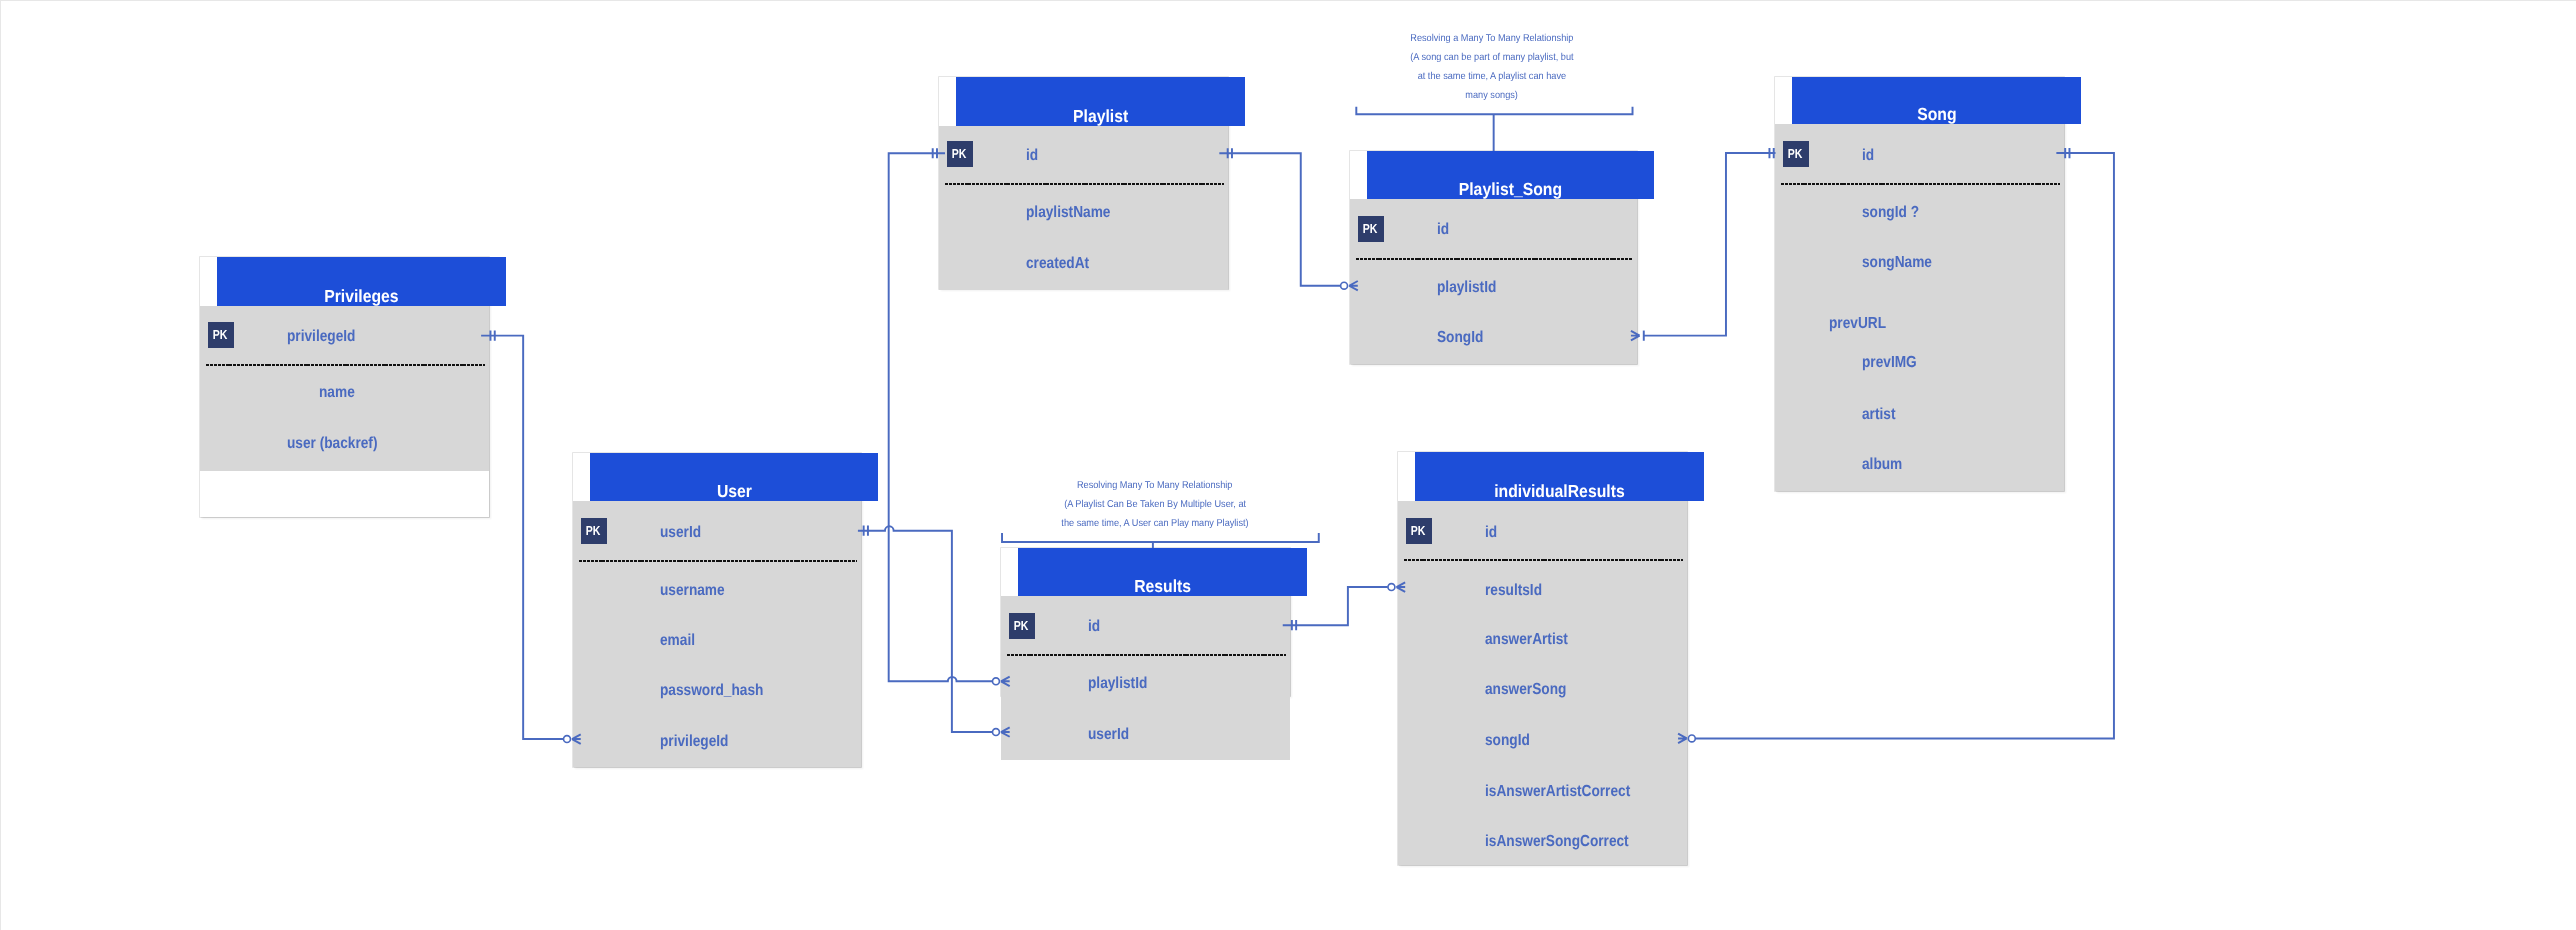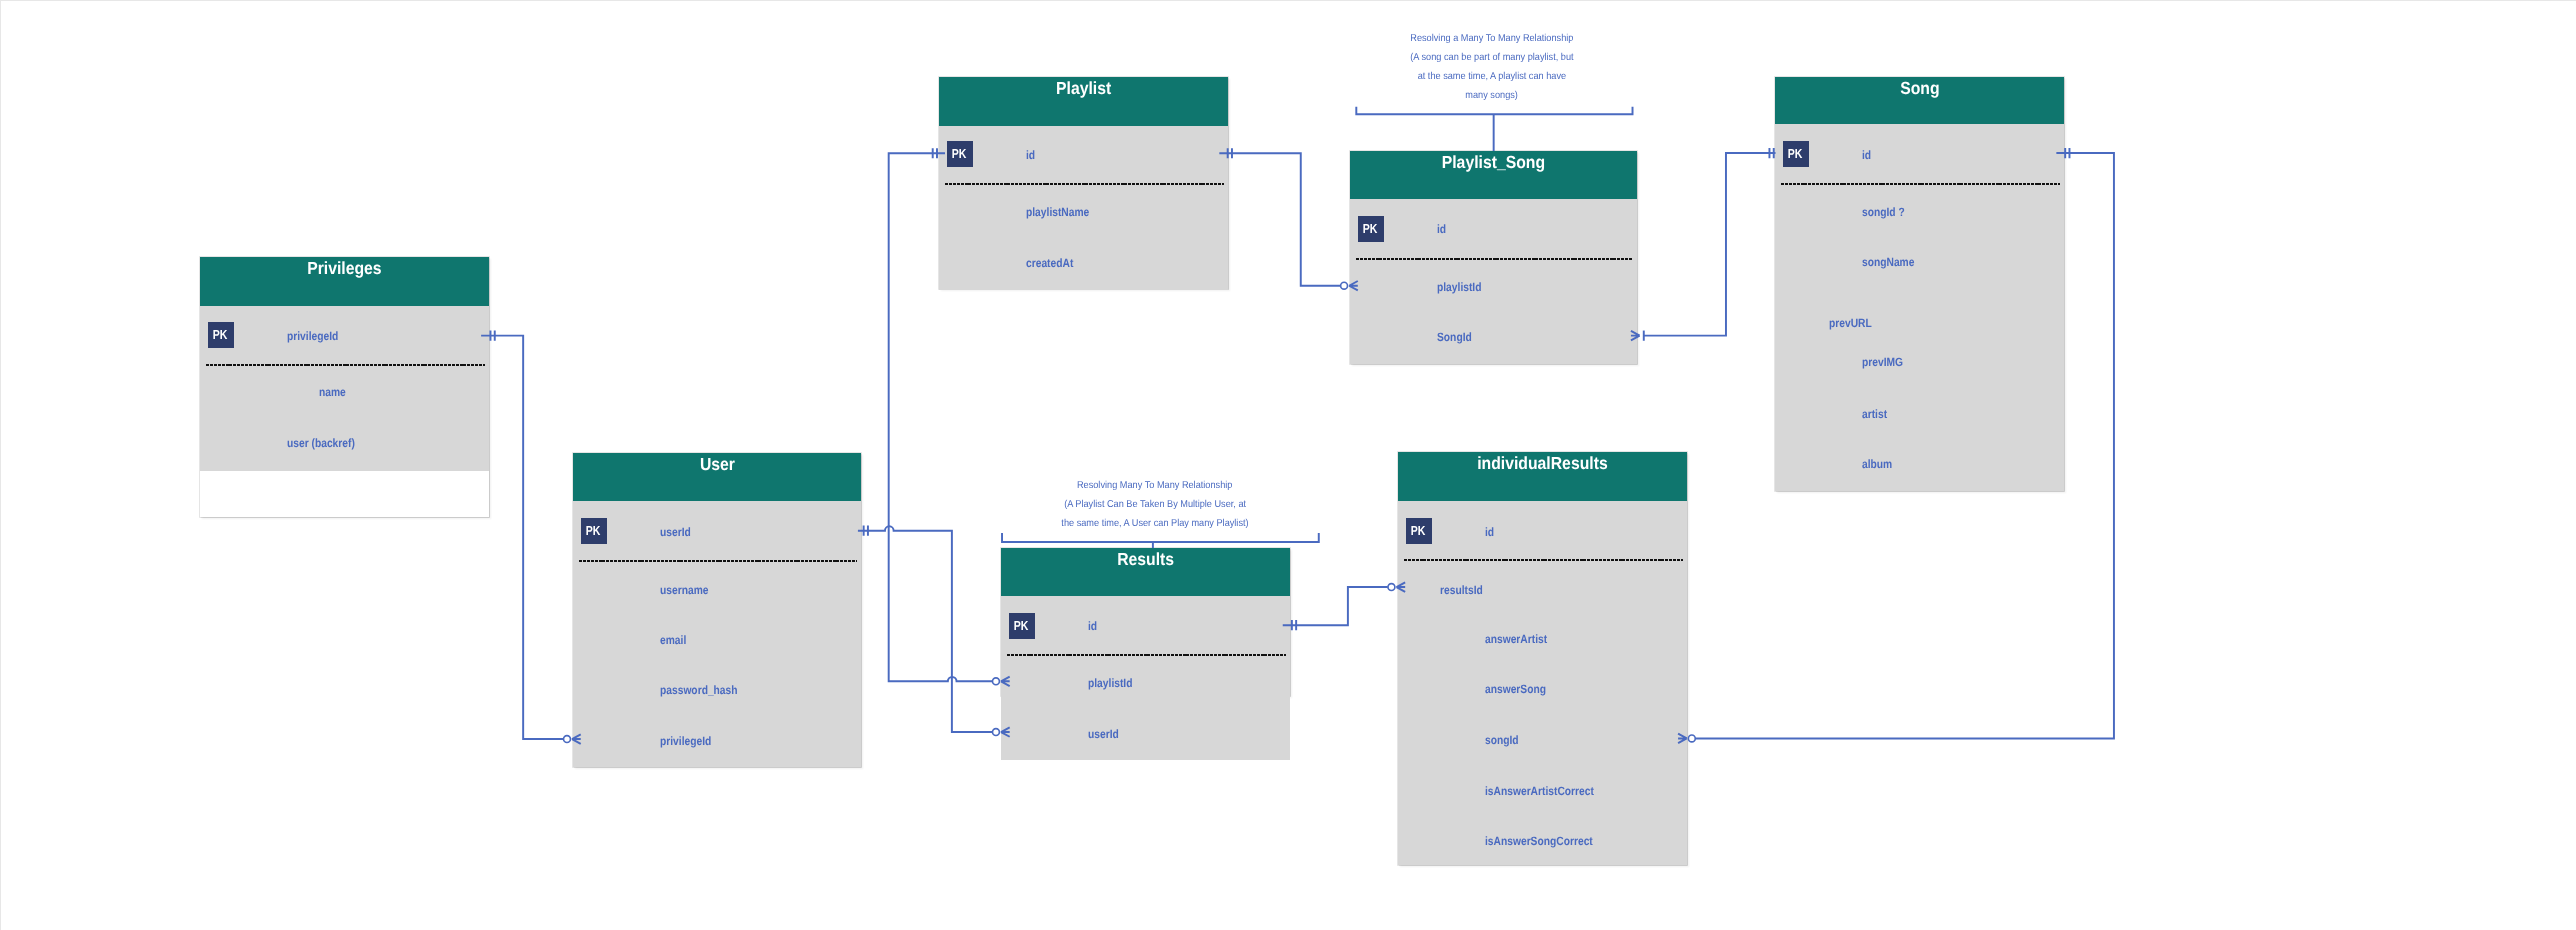--- a/index.html
+++ b/index.html
@@ -11,30 +11,30 @@
     text-rendering: geometricPrecision;
   }
   #canvas { position:absolute; left:0; top:0; width:2576px; height:931px; }
   #frame { position:absolute; left:0; top:0; width:2576px; height:931px; z-index:9; pointer-events:none;
             border-left:0.8px solid #E7E7E7; border-top:0.8px solid #E7E7E7; border-bottom:0.8px solid #E7E7E7;
             box-sizing:border-box; }
   svg#links { position:absolute; left:0; top:0; width:2576px; height:931px; z-index:5; pointer-events:none; }
 
   .entity { position:absolute; box-sizing:border-box; z-index:2; box-shadow: 0 0 0 0.8px rgba(0,0,0,0.13), 0.8px 0.8px 0 rgba(0,0,0,0.07), 1.5px 1.5px 1.9px rgba(0,0,0,0.06); }
   .entity .hdr {
-    position:absolute; left:0; top:0; width:100%;
-    background:#0f766e; color:#FFFFFF;
-    display:flex; align-items:flex-start; justify-content:center;
+    position:absolute; left:17px; top:0; width:100%;
+    background:#1d4ed8; color:#FFFFFF;
+    display:flex; align-items:flex-end; justify-content:center;
     font-size:17.5px; font-weight:bold;
   }
   .entity .hdr span { display:inline-block; transform:scaleX(0.90) translateY(0.8px); transform-origin:center; }
   .entity .body { position:absolute; left:0; width:100%; background:#D7D7D7; }
   .field {
     position:absolute; left:0; width:100%; height:21px; line-height:21px;
-    color:#4A6AC0; font-size:12px; font-weight:bold; white-space:nowrap;
+    color:#4A6AC0; font-size:16px; font-weight:bold; white-space:nowrap;
   }
   .field span { display:inline-block; transform:scaleX(0.855); transform-origin:left center; }
   .pk {
     position:absolute; background:#2E3D6B; color:#FFFFFF;
     font-size:13.2px; font-weight:bold;
     display:flex; align-items:center; justify-content:center;
   }
   .pk span { display:inline-block; transform:scaleX(0.80) translateY(0.2px); transform-origin:center; }
   .divider {
     position:absolute; height:1.5px;
@@ -174,21 +174,21 @@
   <div class="entity" style="left:1398px; top:452px; width:289px; height:413px;">
     <div class="hdr" style="height:49px;">
       <span>individualResults</span>
     </div>
     <div class="body" style="top:49px; height:364px;"></div>
     <div class="divider" style="left:6px; right:4.5px; top:107px;"></div>
     <div class="pk" style="left:7.5px; top:66px; width:26px; height:25.5px;">
         <span>PK</span>
       </div>
     <div class="field" style="top:70px; padding-left:87px;"><span>id</span></div>
-    <div class="field" style="top:128px; padding-left:42px;"><span>resultsId</span></div>
+    <div class="field" style="top:128px; padding-left:87px;"><span>resultsId</span></div>
     <div class="field" style="top:177px; padding-left:87px;"><span>answerArtist</span></div>
     <div class="field" style="top:227px; padding-left:87px;"><span>answerSong</span></div>
     <div class="field" style="top:278px; padding-left:87px;"><span>songId</span></div>
     <div class="field" style="top:329px; padding-left:87px;"><span>isAnswerArtistCorrect</span></div>
     <div class="field" style="top:379px; padding-left:87px;"><span>isAnswerSongCorrect</span></div>
   </div>
   <div class="entity" style="left:1775px; top:77px; width:289px; height:414px;">
     <div class="hdr" style="height:47px;">
       <span>Song</span>
     </div>

